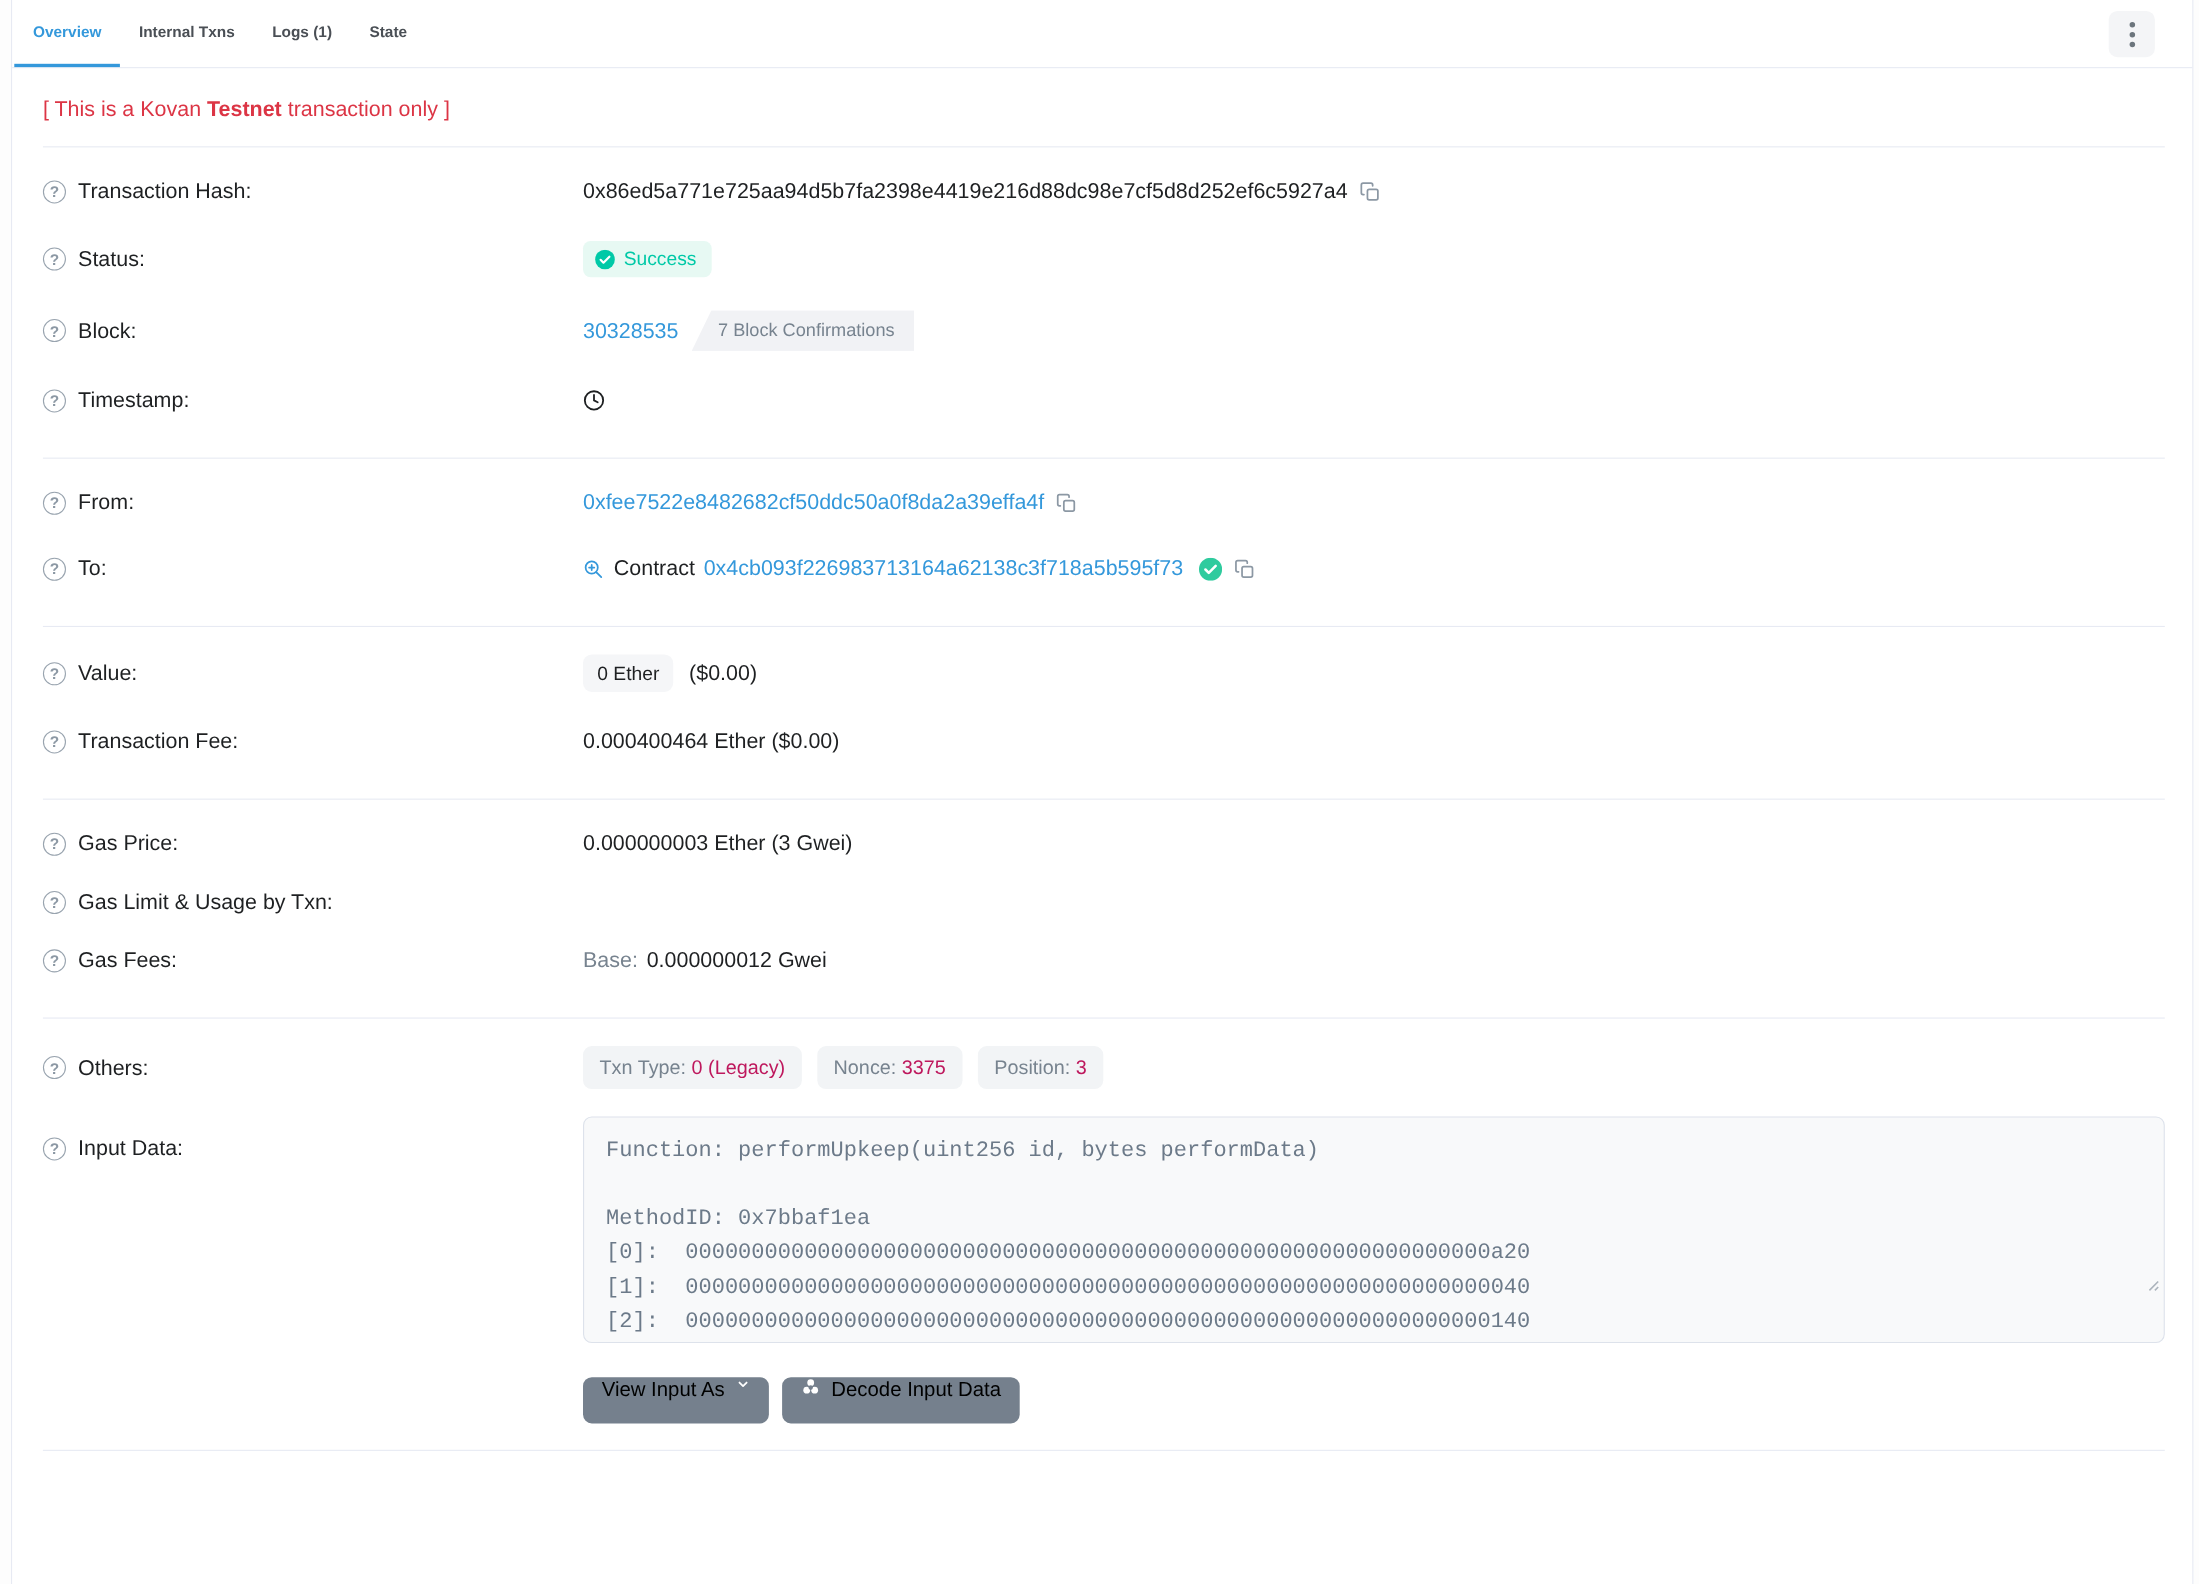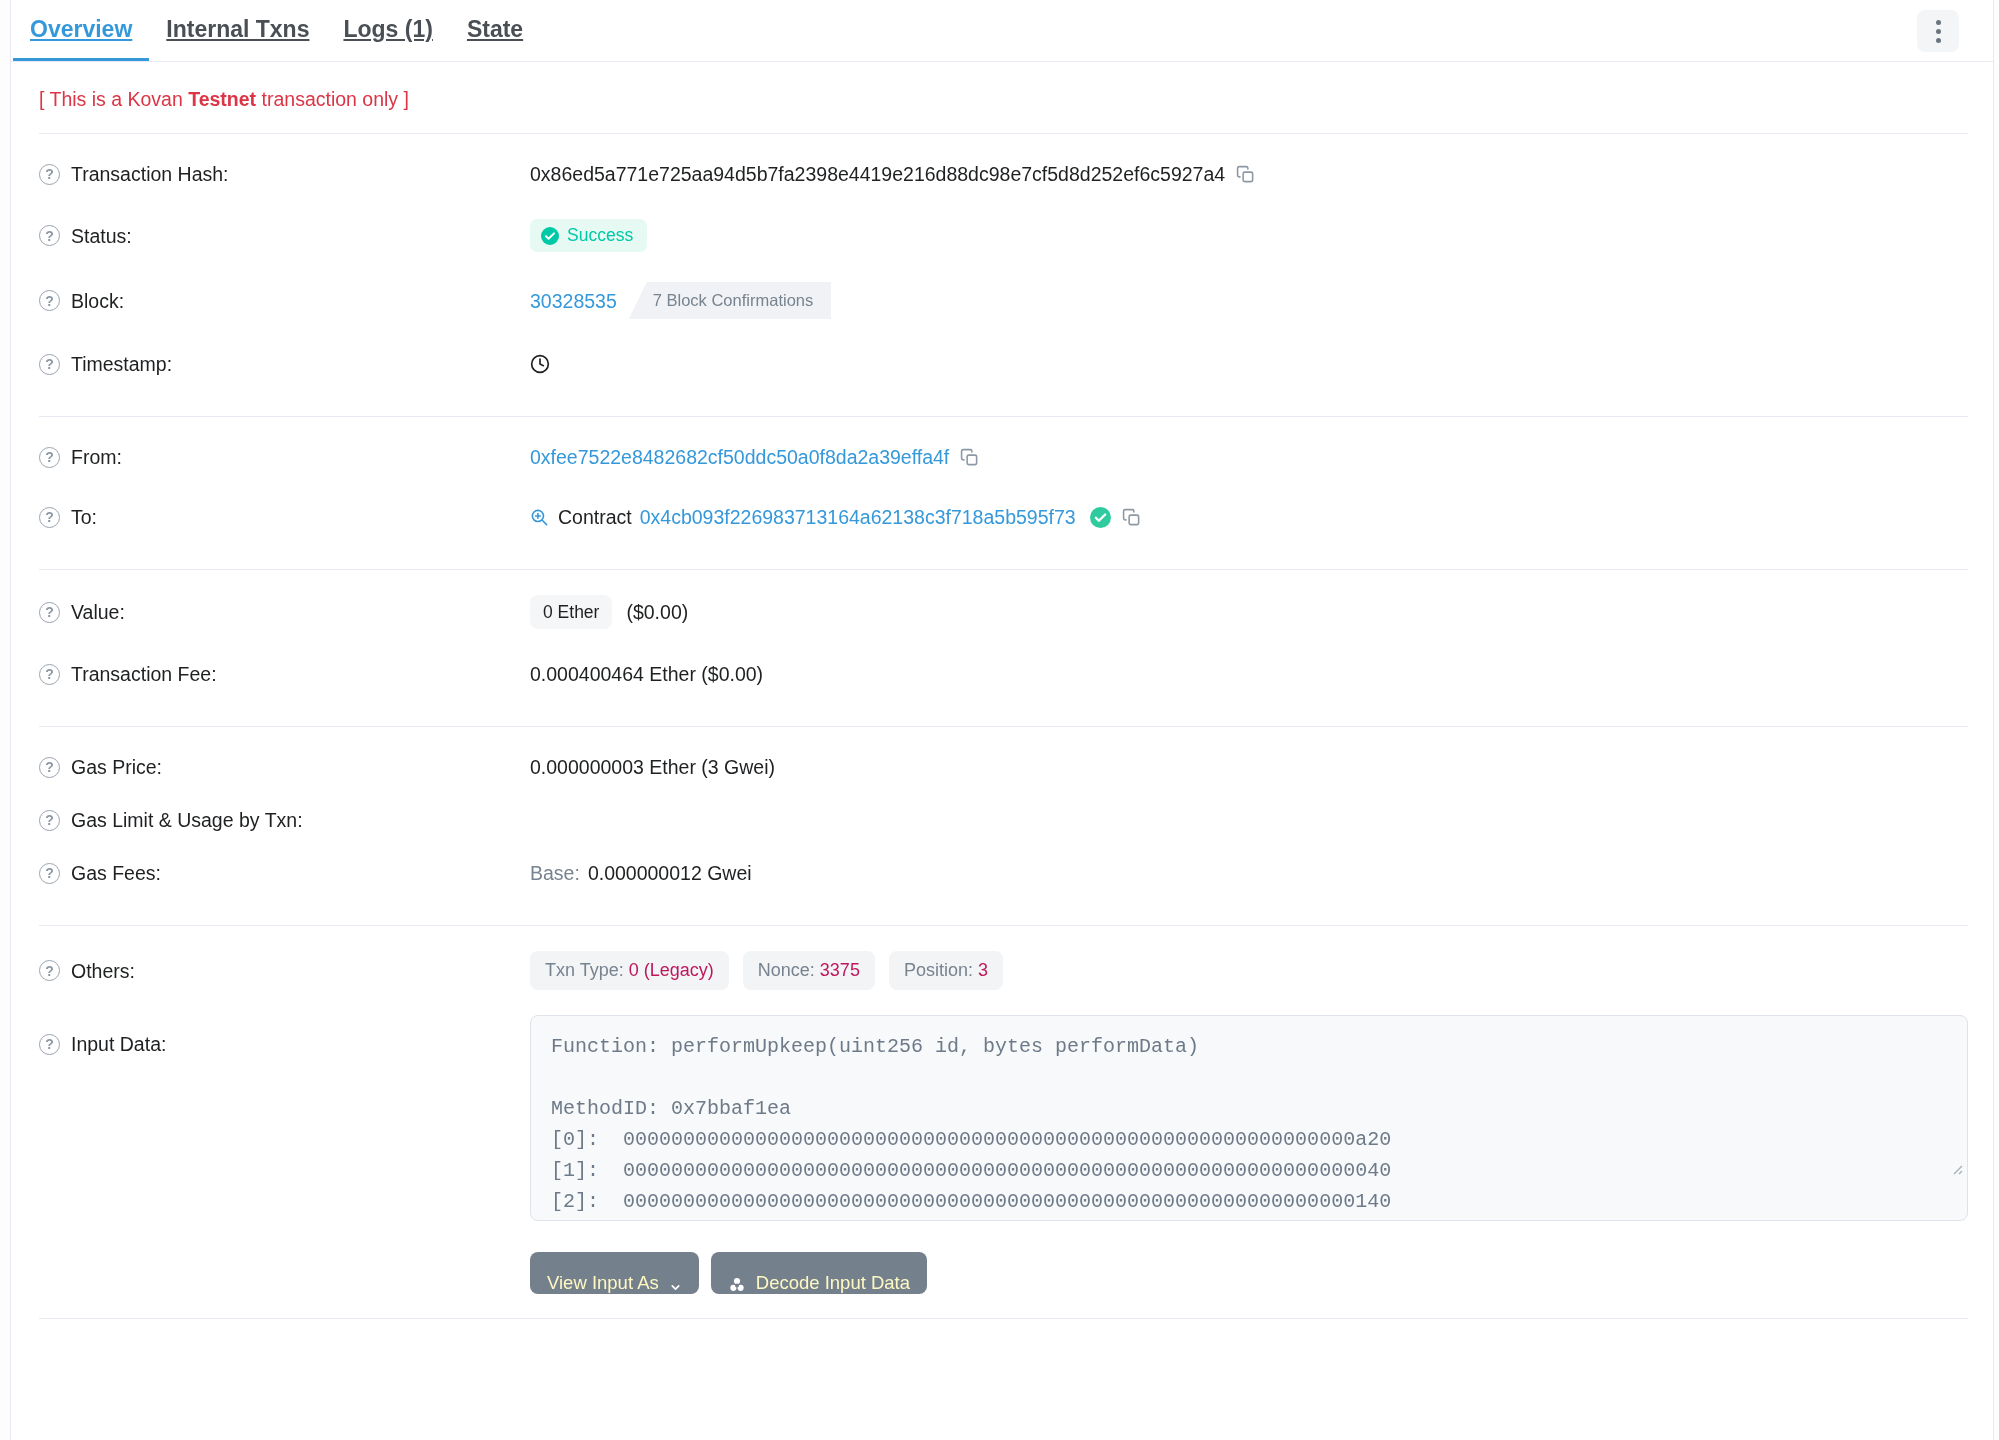--- a/index.html
+++ b/index.html
@@ -23,24 +23,23 @@
   
   .tabbar {
     display: flex; align-items: stretch;
     border-bottom: 1px solid #e7eaf3;
     height: 62px; padding: 0 2px;
     position: relative;
   }
   .tab {
     display:flex; align-items:center;
     padding: 0 17px;
-    font-weight: 700; font-size: 23px;
+    font-weight: 700; font-size: 14px;
     color: #4a4f55; cursor: pointer;
     border-bottom: 3px solid transparent;
-    text-decoration: underline;
   }
   .tab.active { color: #3498db; border-bottom-color: #3498db; }
   .kebab-btn {
     position: absolute; right: 34px; top: 10px;
     width: 42px; height: 42px; border-radius: 8px;
     background: #f4f5f7;
     display: flex; flex-direction: column; align-items: center; justify-content: center; gap: 4px;
     cursor: pointer;
   }
   .kebab-btn i { width: 5px; height: 5px; border-radius: 50%; background: #6c757d; }
@@ -115,22 +114,22 @@
     position: relative;
     font-family: "Liberation Mono", "DejaVu Sans Mono", monospace;
     font-size: 20px; line-height: 31px;
     color: #6c7a89;
     white-space: pre;
     cursor: text;
   }
   .resize-handle { position: absolute; right: 4px; bottom: 4px; opacity: .8; }
   .btn-row { margin: 16px 0 0 491px; display: flex; gap: 12px; padding-bottom: 2px; }
   .btn {
-    display: inline-flex; align-items: flex-end; gap: 10px;
-    background: #75808d; color: #fef9c3;
+    display: inline-flex; align-items: flex-start; gap: 10px;
+    background: #75808d; color: #000000;
     border: 0; border-radius: 8px;
     height: 42px; padding: 0 17px;
     font-size: 18.5px; font-family: inherit;
     cursor: pointer;
   }
   .bottom-space { height: 26px; }
 </style>
 </head>
 <body>
 

